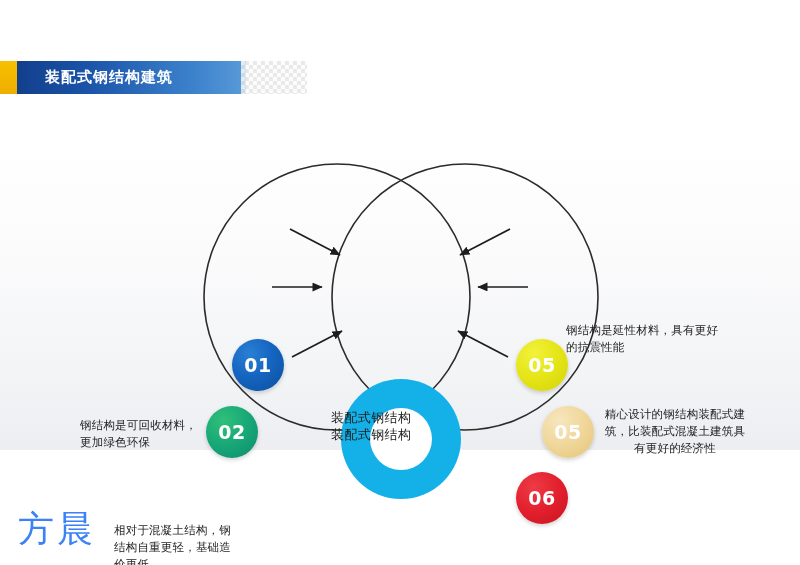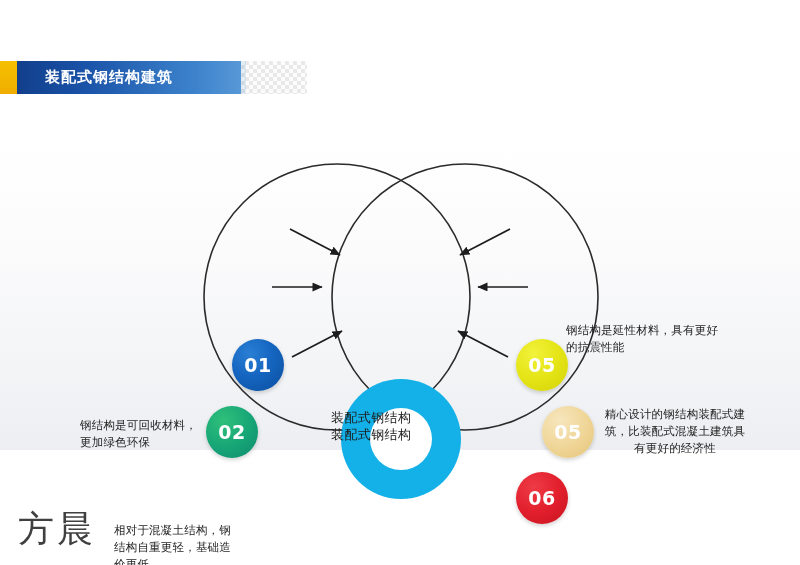--- a/index.html
+++ b/index.html
@@ -163,21 +163,21 @@
   .c03 { left: 114px; top: 360px; width: 126px; margin-top: 17px; }
   .c04 { left: 566px; top: 177px; width: 160px; }
   .c05 { left: 601px; top: 261px; width: 148px; text-align: center; }
   .c06 { left: 579px; top: 362px; width: 155px; }
 
   
   .watermark {
     position: absolute;
     left: 18px;
     top: 505px;
-    color: #404040;
+    color: #3b82f6;
     font-size: 36px;
     letter-spacing: 3px;
     font-family: "DejaVu Serif", "Liberation Serif", serif;
   }
 </style>
 </head>
 <body>
 
 <div class="slide">
 

